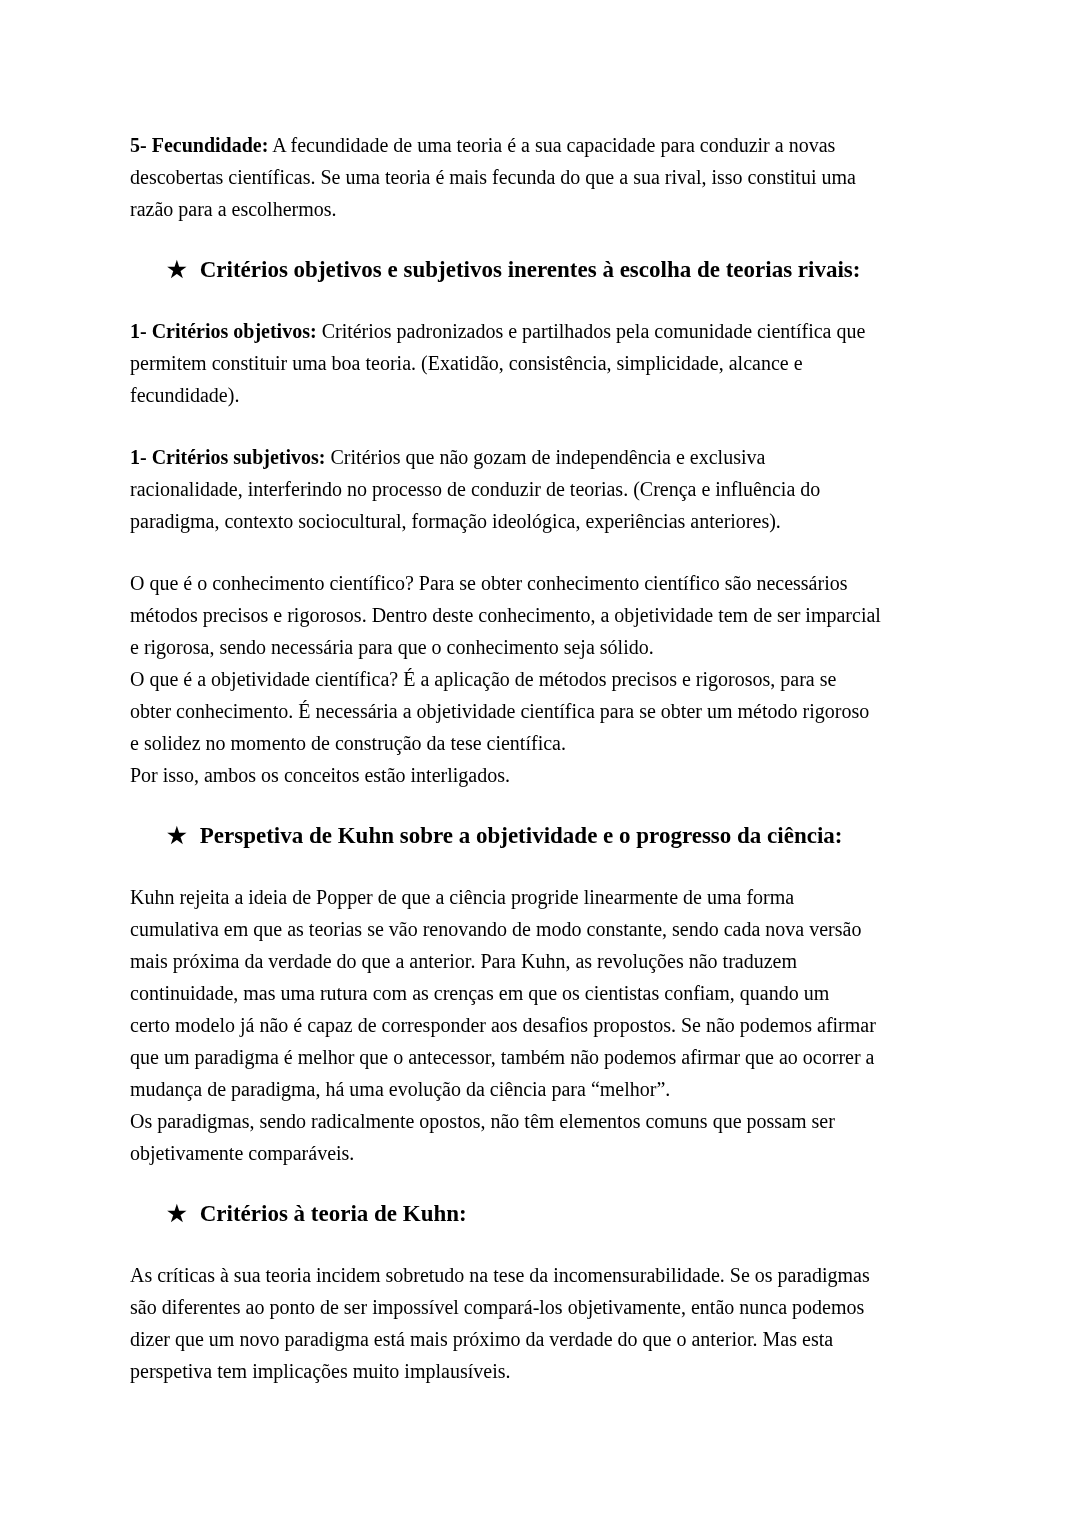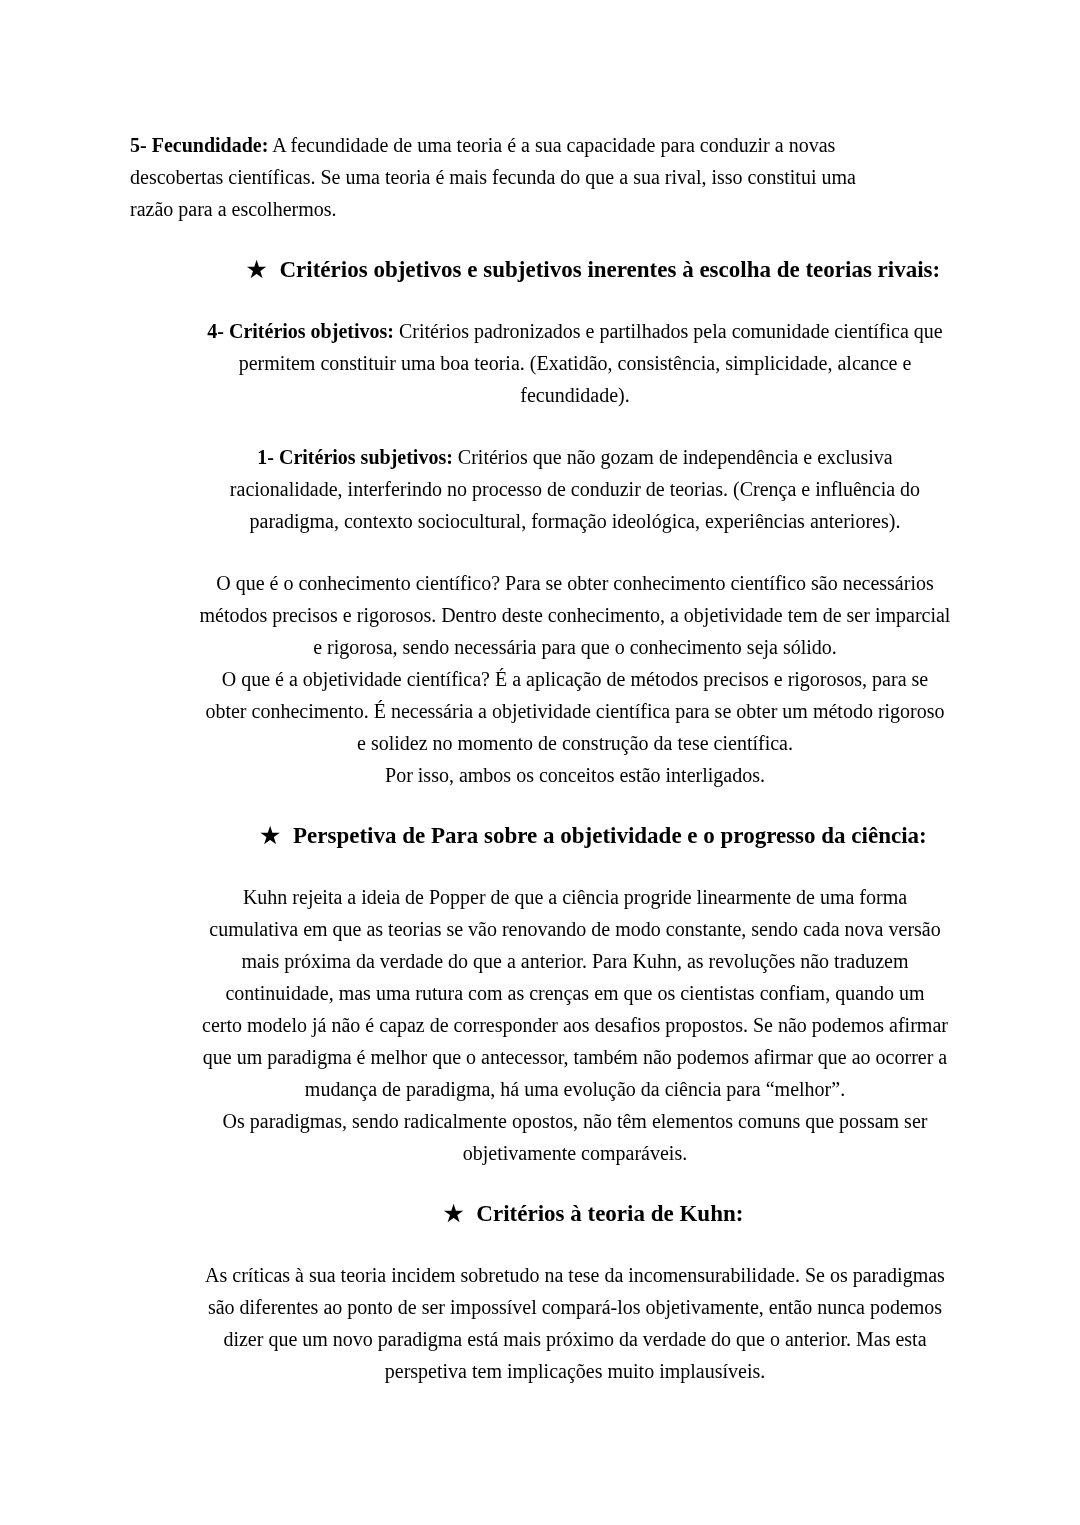--- a/index.html
+++ b/index.html
@@ -13,21 +13,21 @@
   }
   .page {
     box-sizing: border-box;
     width: 1080px;
     height: 1525px;
     padding: 129px 60px 0 130px;
     overflow: hidden;
     background: #ffffff;
   }
   .page > * { margin: 0; }
-  .page > * + * { margin-top: 30px; text-align: center; }
+  .page > * + * { margin-top: 30px; }
   .para {
     font-size: 20px;
     line-height: 32px;
     font-weight: normal;
     white-space: pre-line;
     letter-spacing: 0;
   }
   .para .lead { font-weight: bold; }
   .heading {
     font-size: 23px;
@@ -46,38 +46,38 @@
 <body>
 
 <main class="page">
 
   <p class="para"><b class="lead">5- Fecundidade:</b><span class="txt"> A fecundidade de uma teoria é a sua capacidade para conduzir a novas
 descobertas científicas. Se uma teoria é mais fecunda do que a sua rival, isso constitui uma
 razão para a escolhermos.</span></p>
 
   <h2 class="heading"><span class="star">★</span><span class="htxt">Critérios objetivos e subjetivos inerentes à escolha de teorias rivais:</span></h2>
 
-  <p class="para"><b class="lead">4- Critérios objetivos:</b><span class="txt"> Critérios padronizados e partilhados pela comunidade científica que
+  <p class="para"><b class="lead">1- Critérios objetivos:</b><span class="txt"> Critérios padronizados e partilhados pela comunidade científica que
 permitem constituir uma boa teoria. (Exatidão, consistência, simplicidade, alcance e
 fecundidade).</span></p>
 
   <p class="para"><b class="lead">1- Critérios subjetivos:</b><span class="txt"> Critérios que não gozam de independência e exclusiva
 racionalidade,  interferindo no processo de conduzir de teorias. (Crença e influência do
 paradigma, contexto sociocultural, formação ideológica, experiências anteriores).</span></p>
 
 
   <p class="para"><b class="lead"></b><span class="txt">O que é o conhecimento científico? Para se obter conhecimento científico são necessários
 métodos precisos e rigorosos. Dentro deste conhecimento, a objetividade tem de ser imparcial
 e rigorosa, sendo necessária para que o conhecimento seja sólido.
 O que é a objetividade científica? É a aplicação de métodos precisos e rigorosos, para se
 obter conhecimento. É necessária a objetividade científica para se obter um método rigoroso
 e solidez no momento de construção da tese científica.
 Por isso, ambos os conceitos estão interligados.</span></p>
 
-  <h2 class="heading"><span class="star">★</span><span class="htxt">Perspetiva de Para sobre a objetividade e o progresso da ciência:</span></h2>
+  <h2 class="heading"><span class="star">★</span><span class="htxt">Perspetiva de Kuhn sobre a objetividade e o progresso da ciência:</span></h2>
 
   <p class="para"><b class="lead"></b><span class="txt">Kuhn rejeita a ideia de Popper de que a ciência progride linearmente de uma forma
 cumulativa em que as teorias se vão renovando de modo constante, sendo cada nova versão
 mais próxima da verdade do que a anterior. Para Kuhn, as revoluções não traduzem
 continuidade, mas uma rutura com as crenças em que  os  cientistas confiam, quando um
 certo modelo já não é capaz de corresponder aos desafios propostos. Se não podemos afirmar
 que um paradigma é melhor que o antecessor, também não podemos afirmar que ao ocorrer a
 mudança de paradigma, há uma evolução da ciência para “melhor”.
 Os paradigmas, sendo radicalmente opostos, não têm elementos comuns que possam ser
 objetivamente comparáveis.</span></p>

